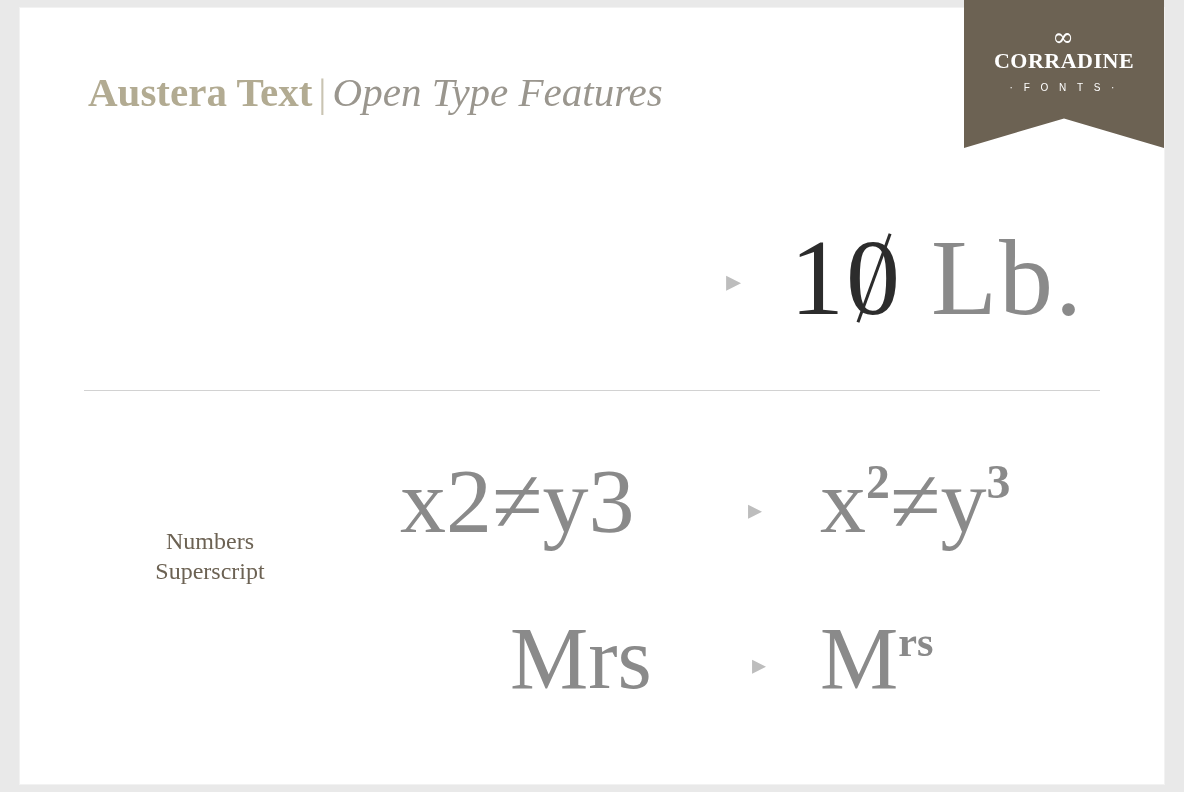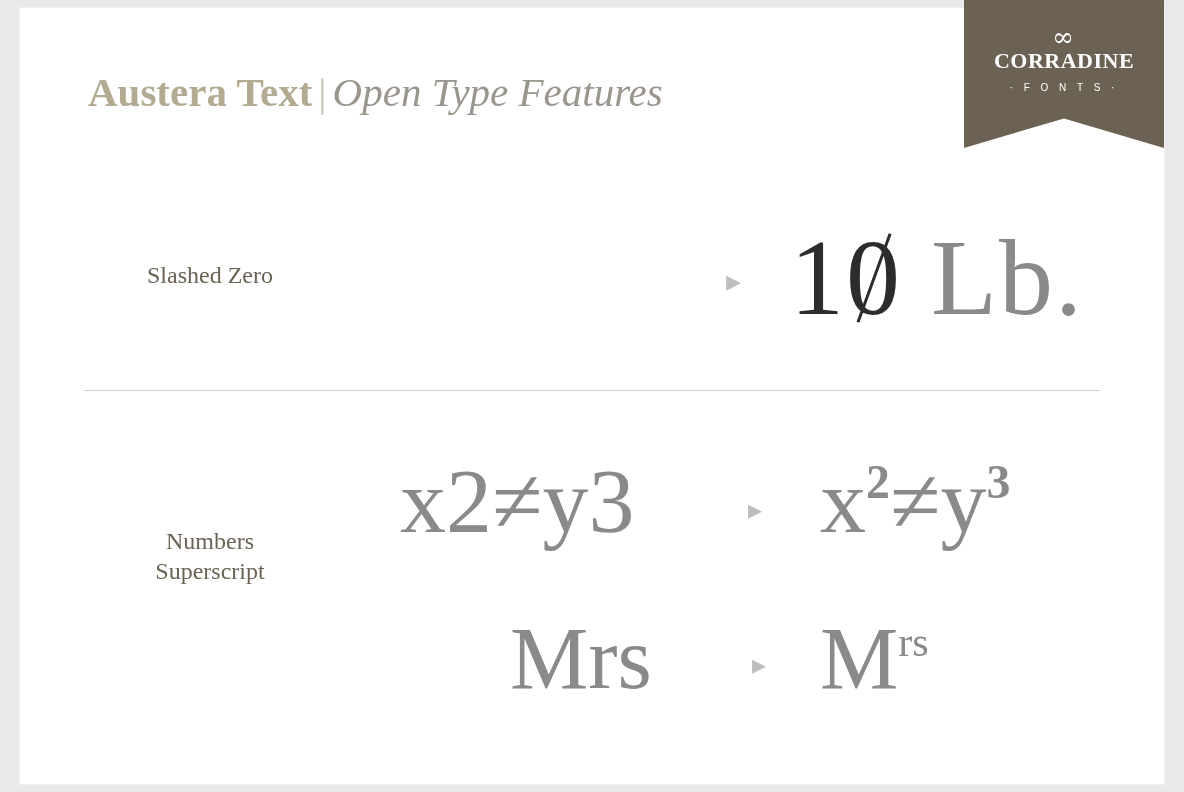--- a/index.html
+++ b/index.html
@@ -173,21 +173,21 @@
     font-size: 88px;
   }
   .s-mrs-after {
     left: 800px;
     top: 600px;
     font-size: 88px;
   }
   .s-mrs-after sup {
     font-size: 0.48em;
     vertical-align: 0.75em;
-    font-weight: normal;
+    font-weight: bold;
   }
   .arrow {
     position: absolute;
     color: #bdbdbd;
     font-size: 26px;
     line-height: 1;
   }
   .a1 { left: 706px; top: 258px; font-size: 30px; }
   .a2 { left: 728px; top: 488px; font-size: 28px; }
   .a3 { left: 732px; top: 643px; font-size: 28px; }
@@ -201,21 +201,20 @@
     <div class="logo-shape"></div>
     <div class="logo-flourish">∞</div>
     <div class="logo-name">CORRADINE</div>
     <div class="logo-sub">· F O N T S ·</div>
   </div>
 
   <div class="title">
     <span class="fam">Austera Text</span><span class="bar">|</span><span class="feat">Open Type Features</span>
   </div>
 
-  <div class="row-label label-zero">Slashed Zero</div>
 
 
   <div class="arrow a1">▸</div>
 
   <div class="sample s-zero-after">
     <span class="dark">1</span><span class="slashzero dark"><span>0</span><span class="slash"></span></span><span> Lb.</span>
   </div>
 
   <div class="divider"></div>
 

